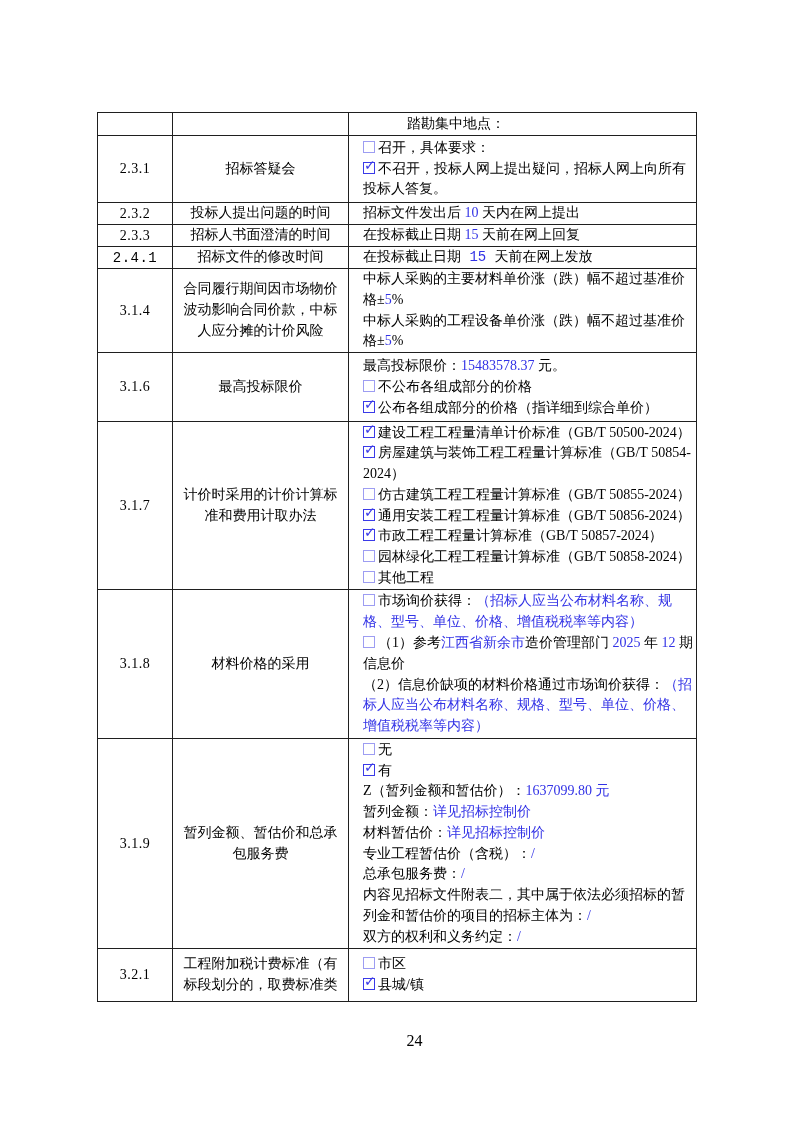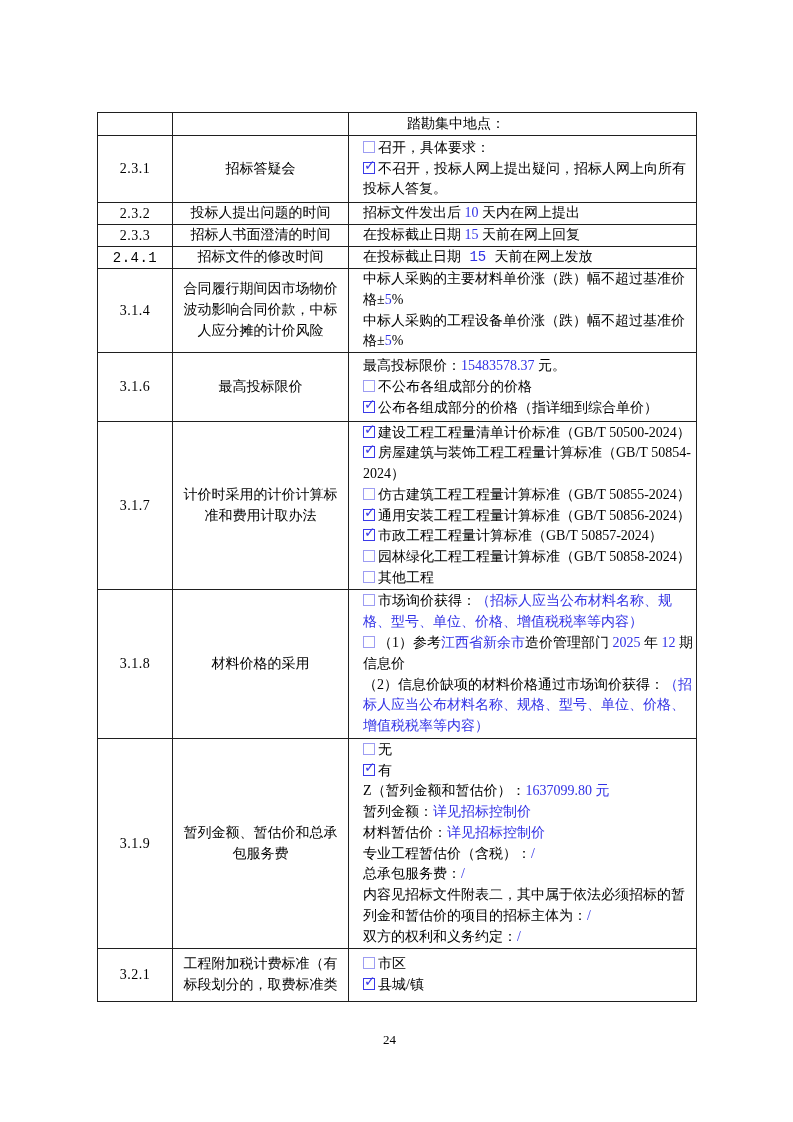--- a/index.html
+++ b/index.html
@@ -32,22 +32,22 @@
     display:inline-block;width:12px;height:12px;box-sizing:border-box;
     border:1px solid var(--cb-un,#9D9DF2);
     margin-right:3px;vertical-align:-1px;position:relative;background:#fff;
   }
   .cb.checked{border-color:var(--cb-ch,#3A3AE8);}
   .cb .mark{
     position:absolute;left:0px;top:-5px;font-size:14px;font-weight:bold;
     color:var(--cb-ch,#3A3AE8);font-family:"DejaVu Sans",sans-serif;line-height:14px;
   }
   .pageno{
-    position:absolute;left:90px;top:1032px;width:599px;
-    text-align:center;font-size:13px;color:#000;
+    position:absolute;left:115px;top:1032px;width:599px;
+    text-align:center;font-size:16px;color:#000;
   }
 </style>
 </head>
 <body>
 
 <div class="sheet">
   <table class="cond">
     <colgroup>
         <col class="w1">
         <col class="w2">

